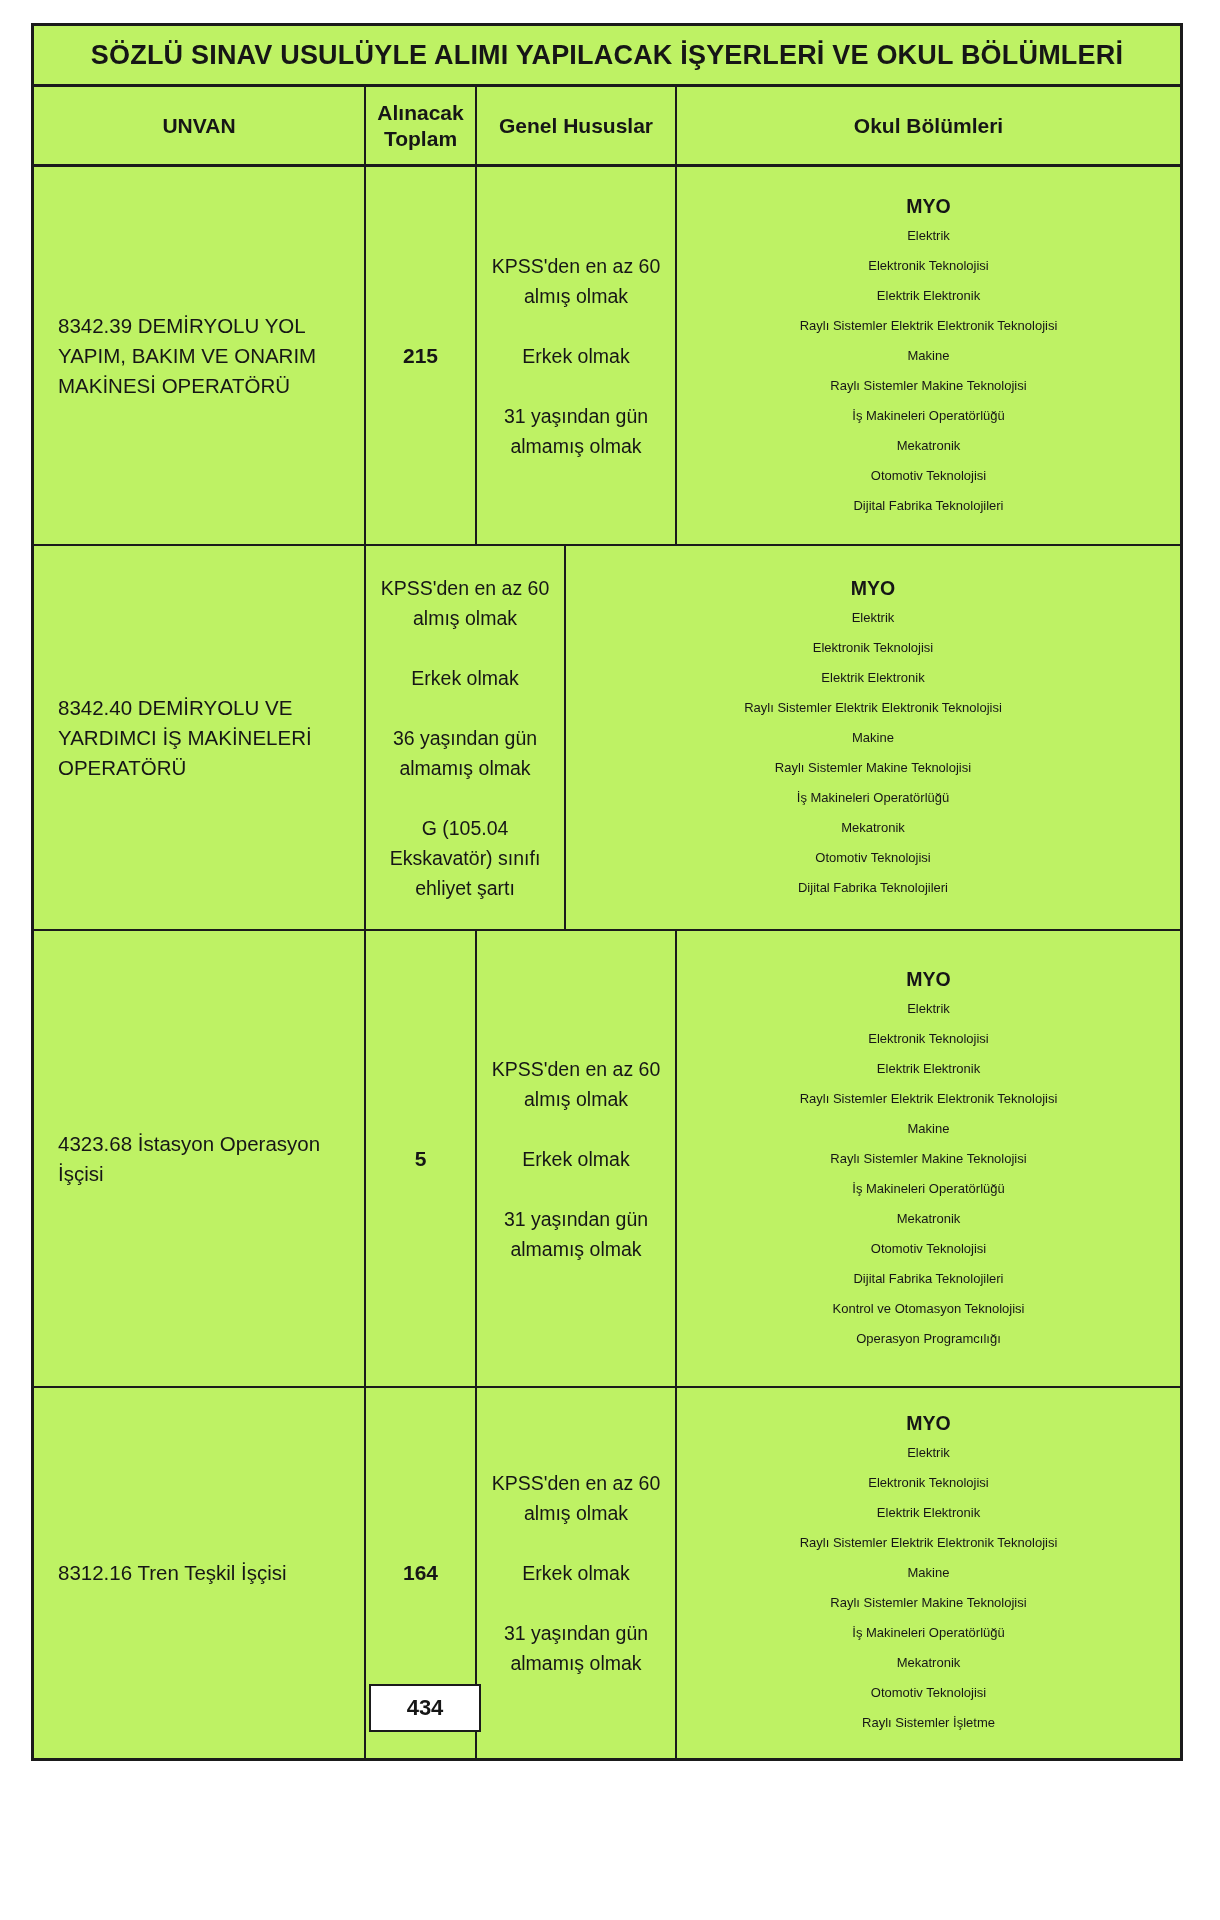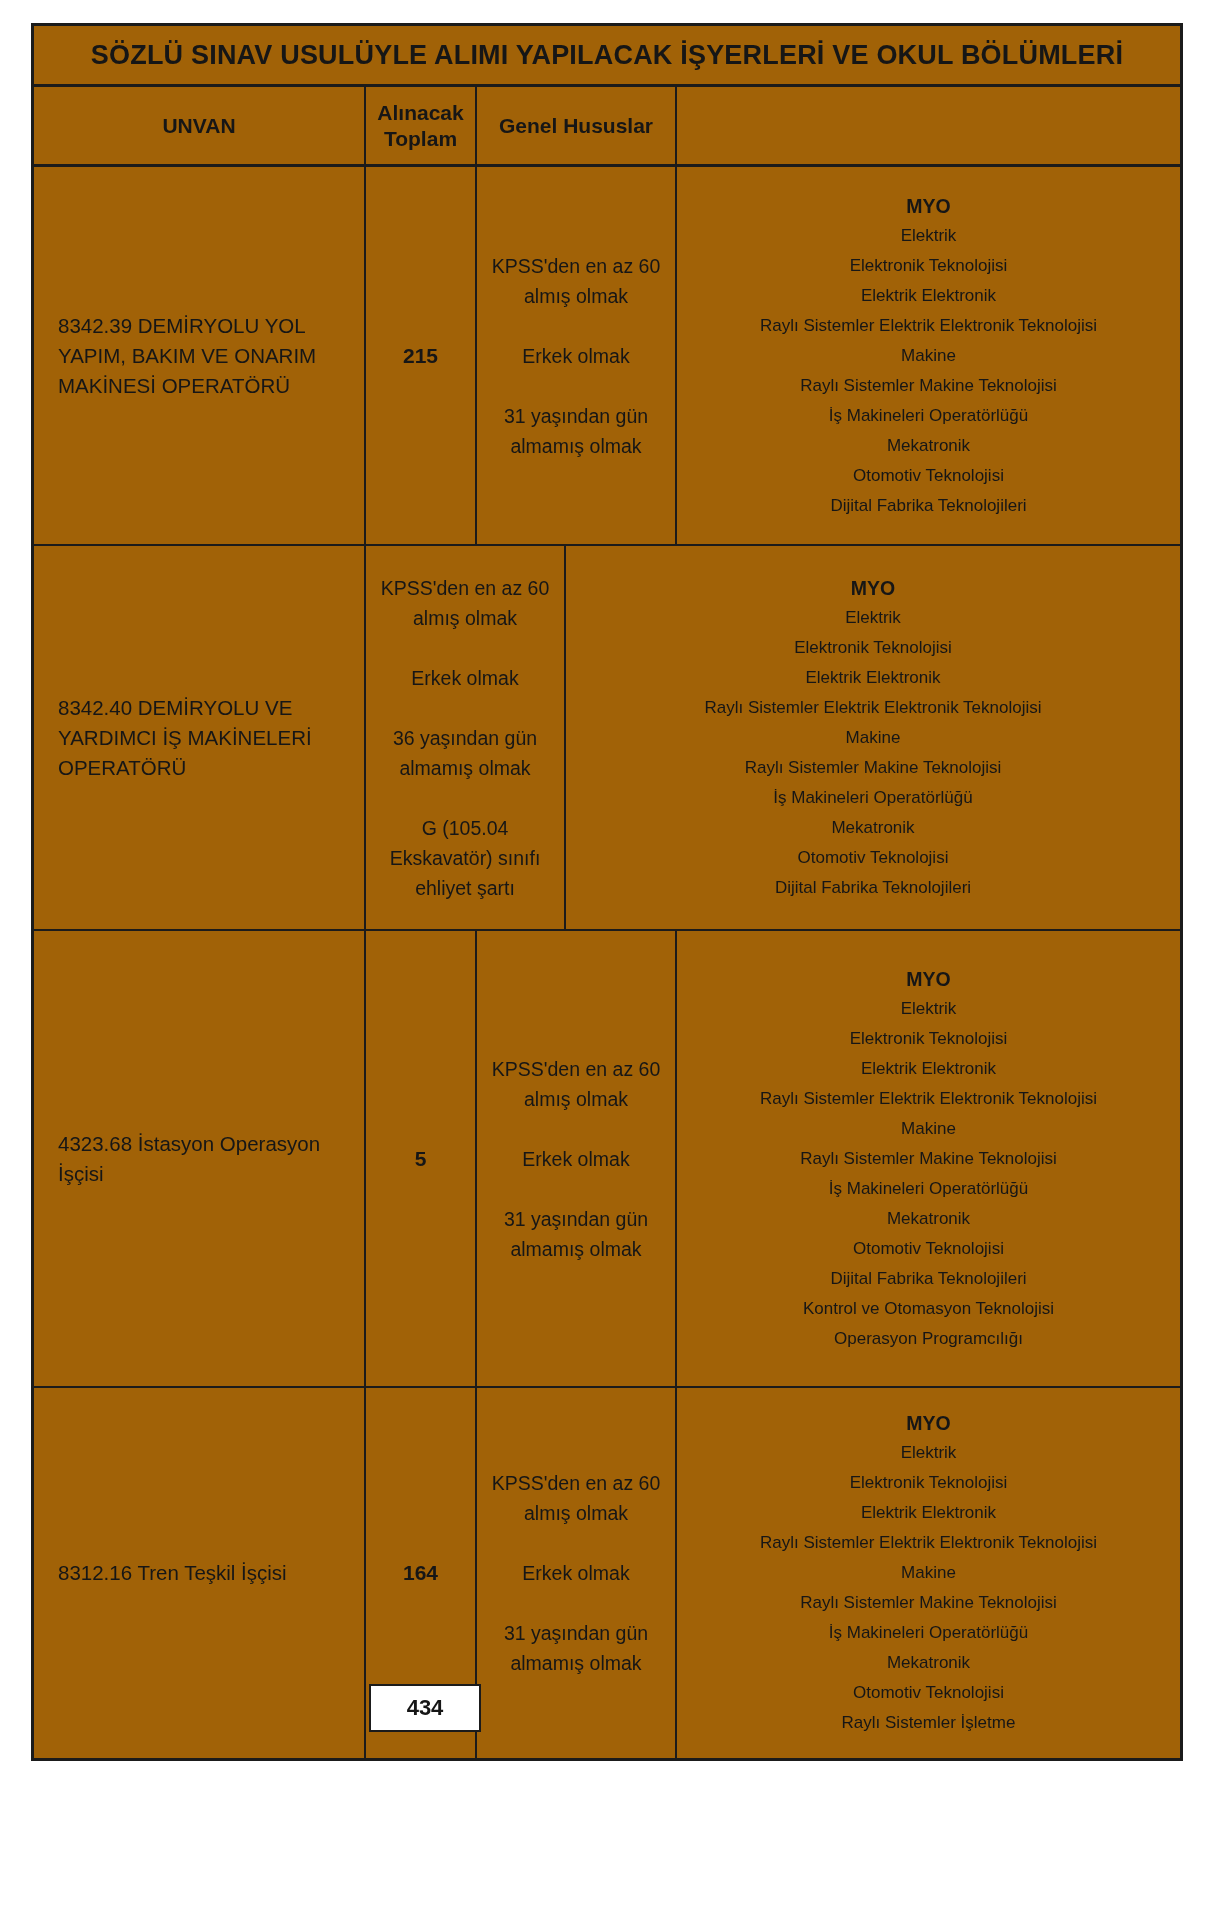--- a/index.html
+++ b/index.html
@@ -16,21 +16,21 @@
     background: #ffffff;
     overflow: hidden;
   }
   .doc-table {
     position: absolute;
     left: 31px;
     top: 23px;
     width: 1152px;
     border: 3px solid #1b1b1b;
     box-sizing: border-box;
-    background: #a16207;
+    background: #bef264;
   }
   .title-row {
     height: 58px;
     border-bottom: 3px solid #1b1b1b;
     display: flex;
     align-items: center;
     justify-content: center;
     font-size: 27px;
     font-weight: bold;
     letter-spacing: 0.2px;
@@ -84,21 +84,21 @@
     line-height: 30px;
   }
   .husus + .husus { margin-top: 30px; }
   .okul-header {
     font-size: 19.5px;
     line-height: 30px;
     font-weight: bold;
     text-align: center;
   }
   .okul-line {
-    font-size: 17px;
+    font-size: 13px;
     line-height: 30px;
   }
   .total-box {
     position: absolute;
     left: 369px;
     top: 1684px;
     width: 112px;
     height: 48px;
     border: 2px solid #1b1b1b;
     box-sizing: border-box;
@@ -115,20 +115,21 @@
 
 <div class="sheet">
   <div class="doc-table">
 
     <div class="title-row">SÖZLÜ SINAV USULÜYLE ALIMI YAPILACAK İŞYERLERİ VE OKUL BÖLÜMLERİ</div>
 
     <div class="row header-row">
       <div class="cell c1">UNVAN</div>
       <div class="cell c2">Alınacak Toplam</div>
       <div class="cell c3">Genel Hususlar</div>
+      <div class="cell c4">Okul Bölümleri</div>
     </div>
 
     <div class="row row-1">
       <div class="cell c1 unvan-cell">
         <div class="unvan-text">8342.39 DEMİRYOLU YOL YAPIM, BAKIM VE ONARIM MAKİNESİ OPERATÖRÜ</div>
       </div>
       <div class="cell c2">
         <div class="num">215</div>
       </div>
       <div class="cell c3">

